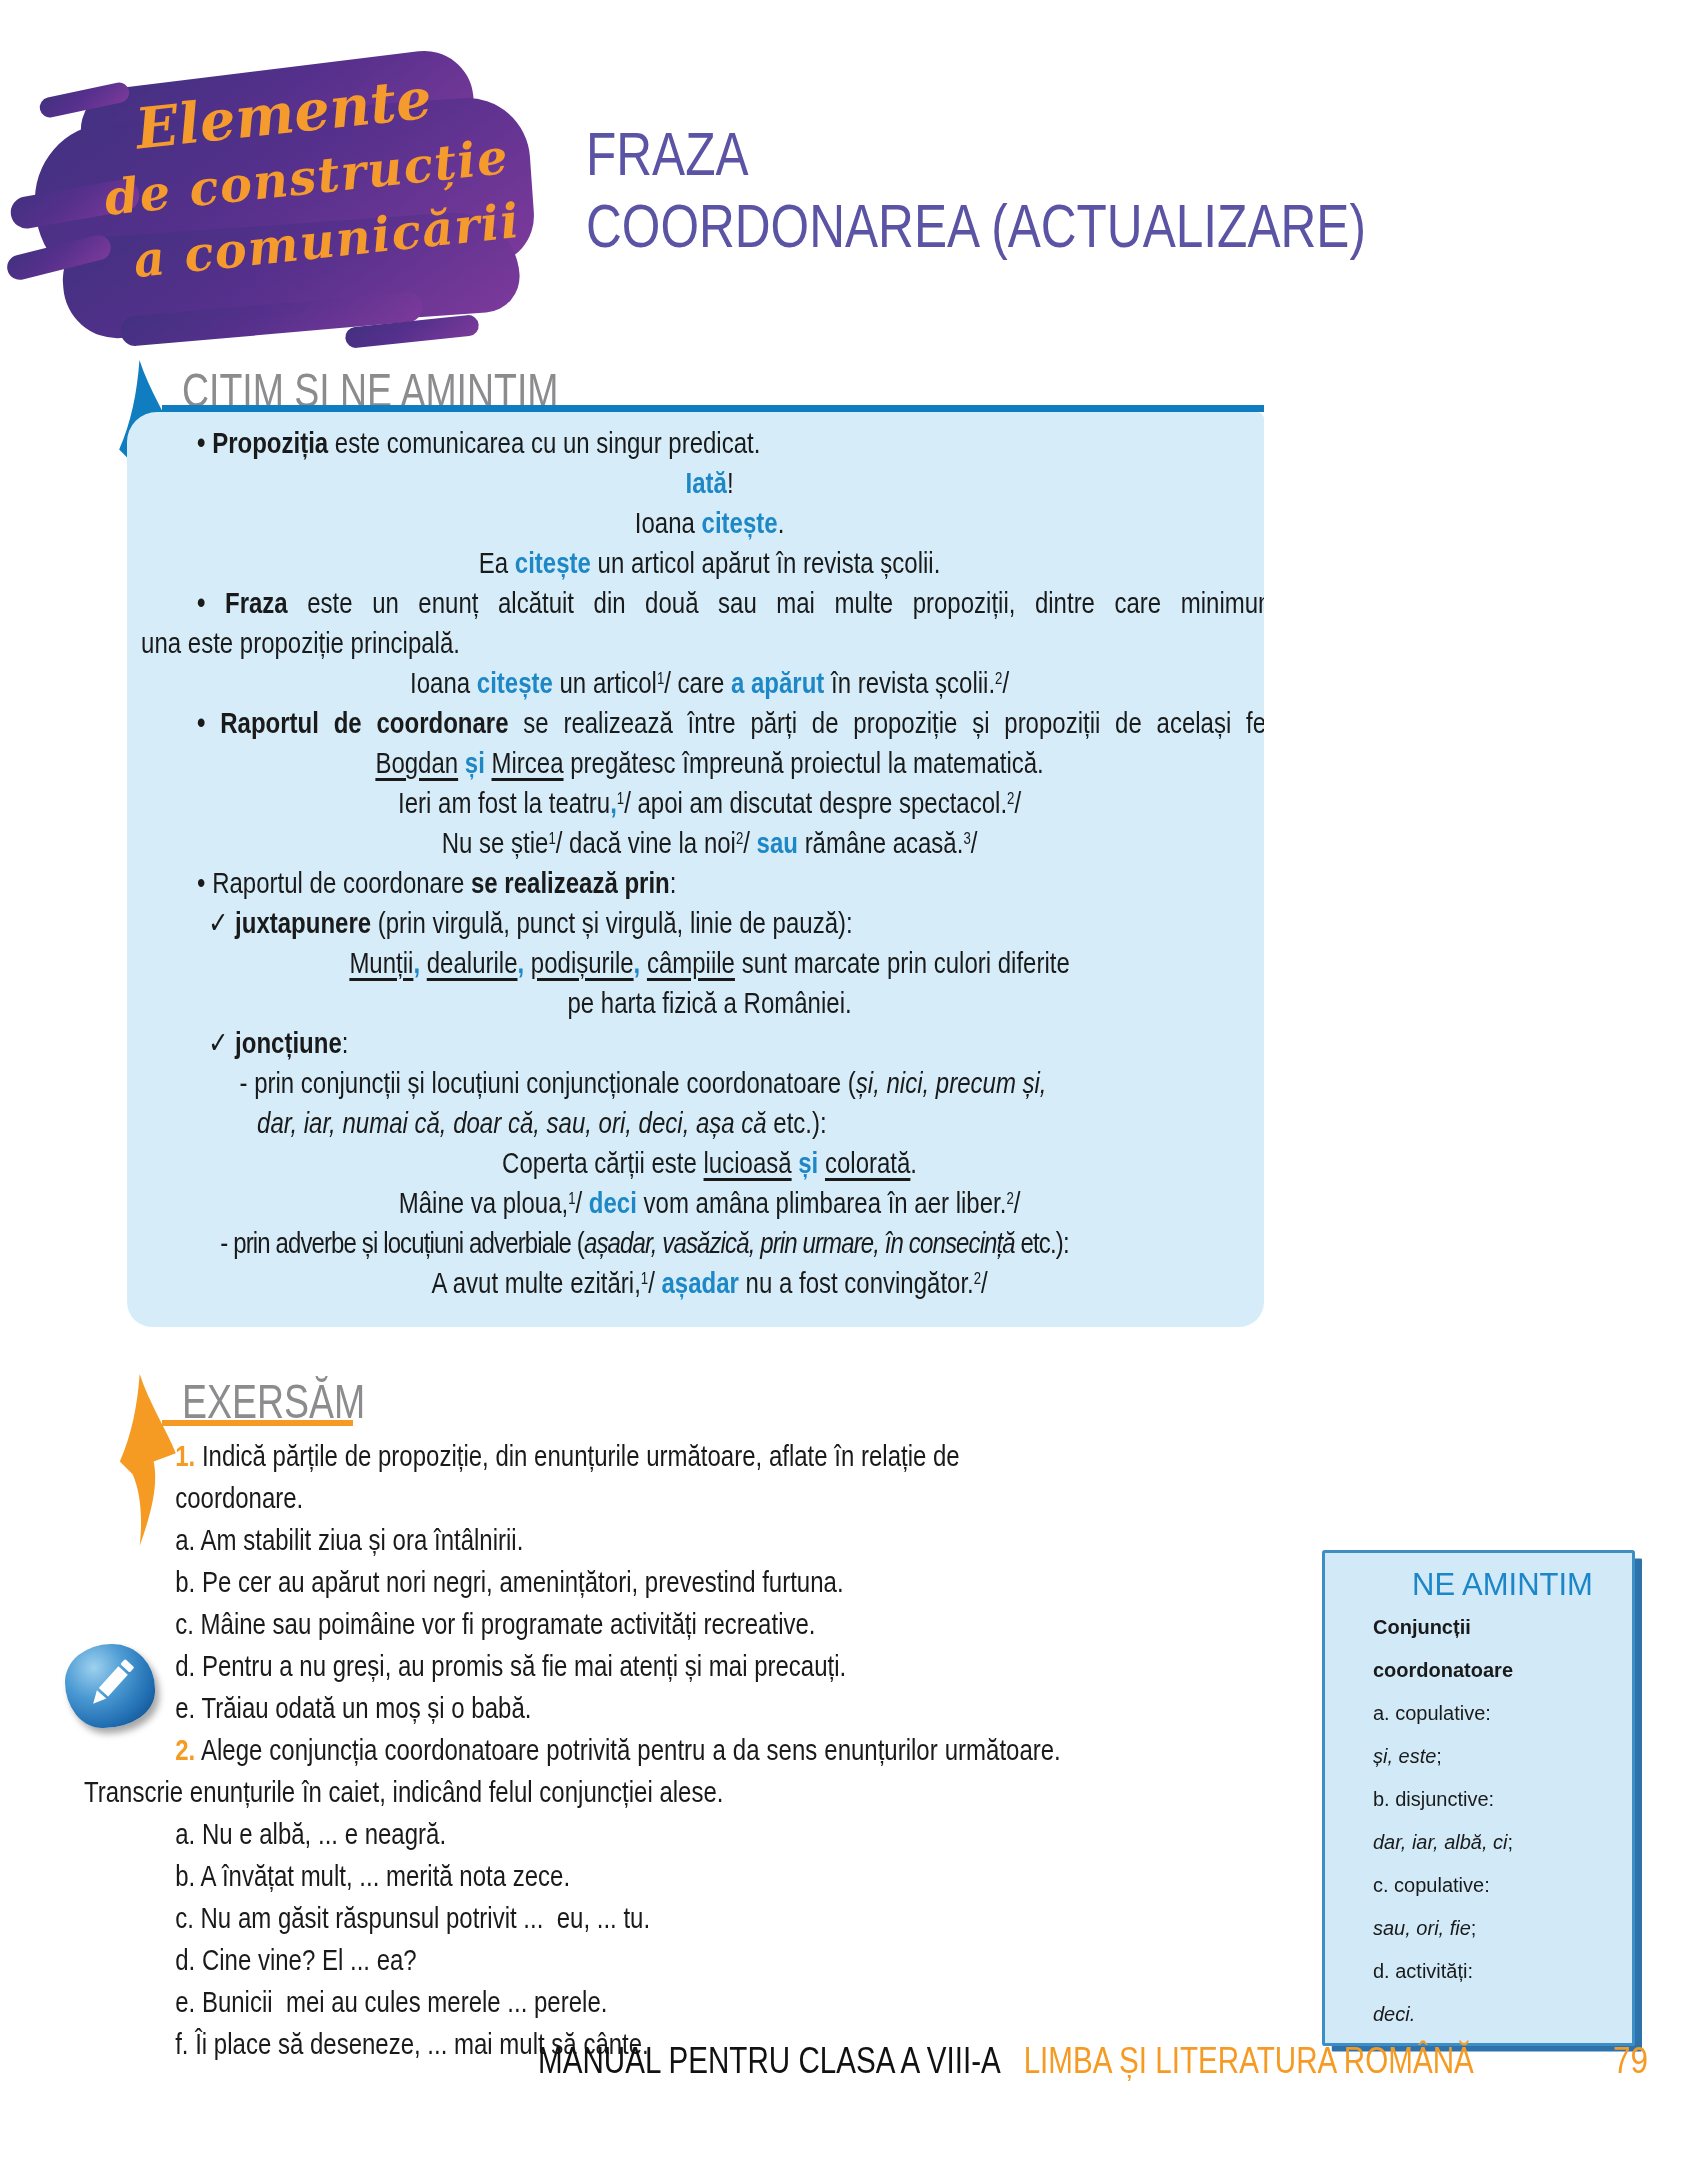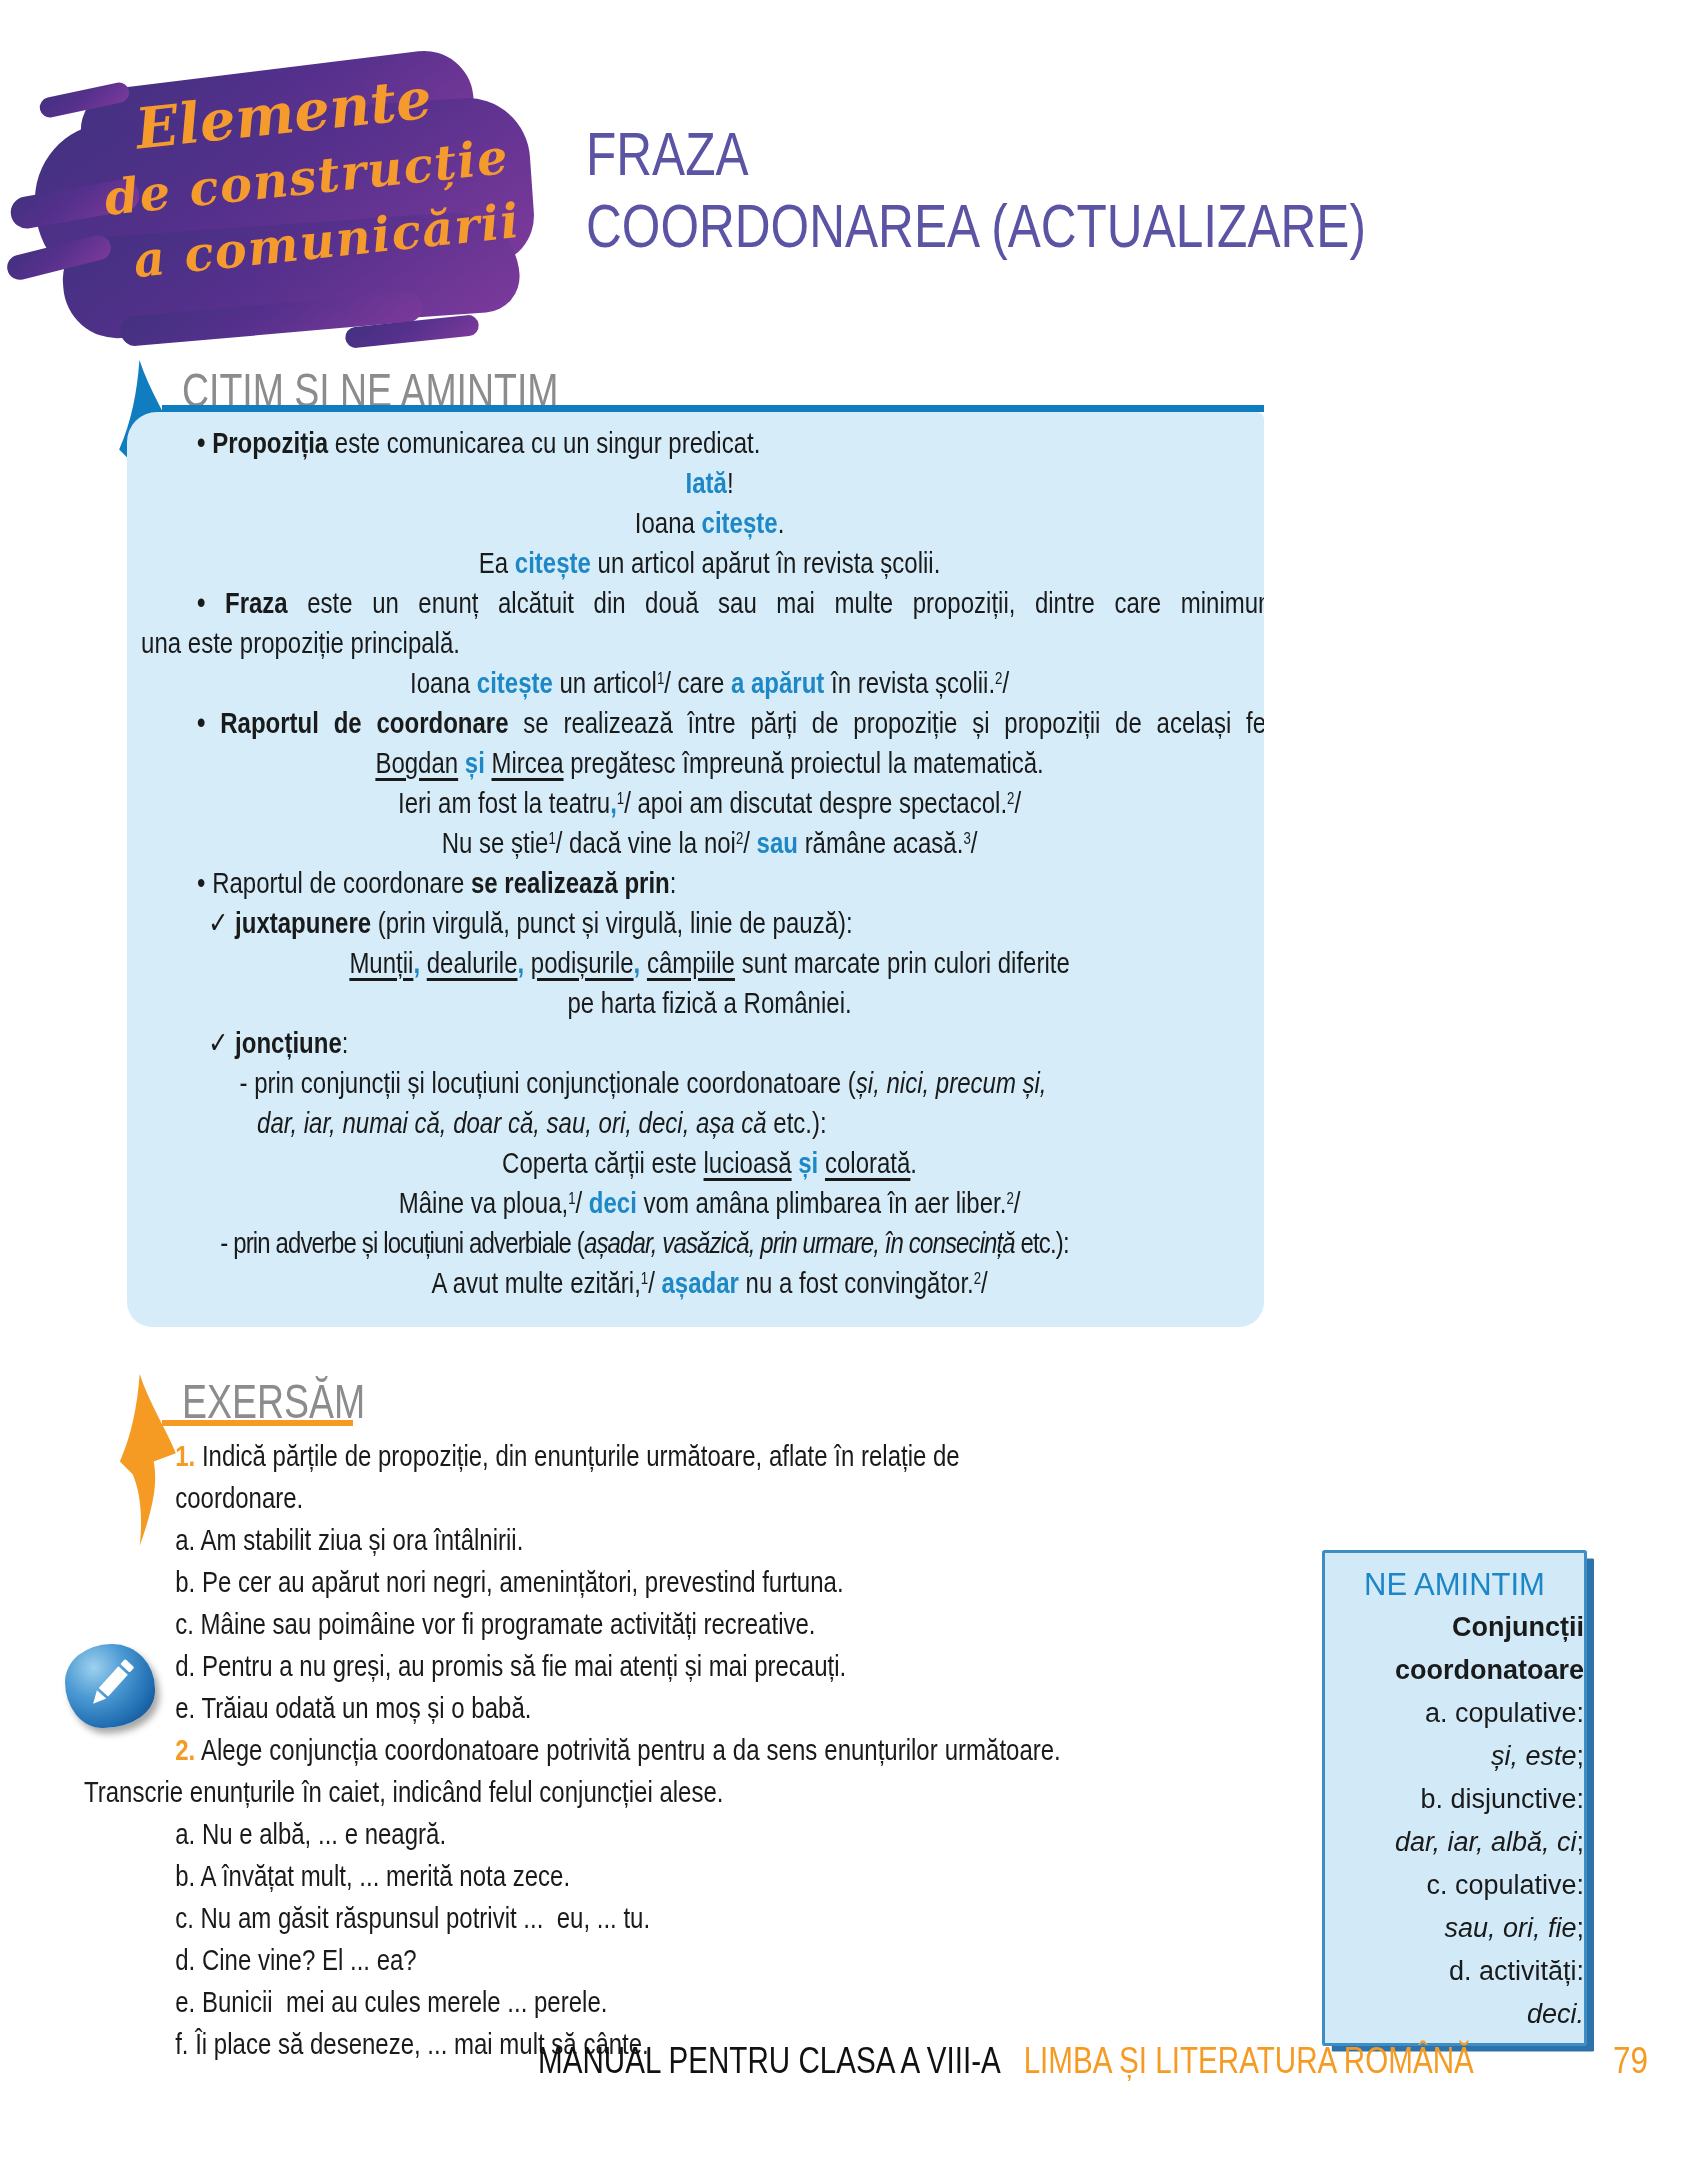--- a/index.html
+++ b/index.html
@@ -66,22 +66,22 @@
   
   #pencil-badge{position:absolute;left:65px;top:1644px;width:90px;height:84px;
      border-radius:52% 48% 58% 42%/46% 54% 44% 56%;
      background:radial-gradient(circle at 32% 28%,#9ed1ee 0%,#4d9bd4 35%,#1f6cb0 70%,#123f73 100%);
      box-shadow:4.2px 5.6px 7px rgba(0,0,0,.35);}
   #pencil-badge svg{position:absolute;left:10px;top:5.6px;}
 
   
   #side-box{position:absolute;left:1322px;top:1550px;width:259px;height:480px;
             background:#D2EAF8;border:3.5px solid #3E8EC6;border-radius:2.8px;
-            box-shadow:8.4px 7px 0 -1.4px #2D72AA;padding-top:10px;}
-  #side-box .ln{line-height:43px;font-size:27px;text-align:right;white-space:normal;}
+            box-shadow:8.4px 7px 0 -1.4px #2D72AA;padding-top:10px;padding-left:48px;}
+  #side-box .ln{line-height:43px;font-size:20px;text-align:left;white-space:normal;}
   #side-title{display:block;text-align:center;color:#1B86C8;font-size:31px;line-height:43px;}
 
   
   #footer{position:absolute;left:538px;top:2040px;font-size:37px;white-space:nowrap;
           transform:scaleX(.8);transform-origin:0 0;}
   #footer .f-black{color:#111;margin-right:18.3px;}
   #footer .f-orange{color:#F59B23;}
   #page-number{position:absolute;left:1613px;top:2040px;font-size:37px;color:#F59B23;
                transform:scaleX(.85);transform-origin:0 0;}
 </style>

